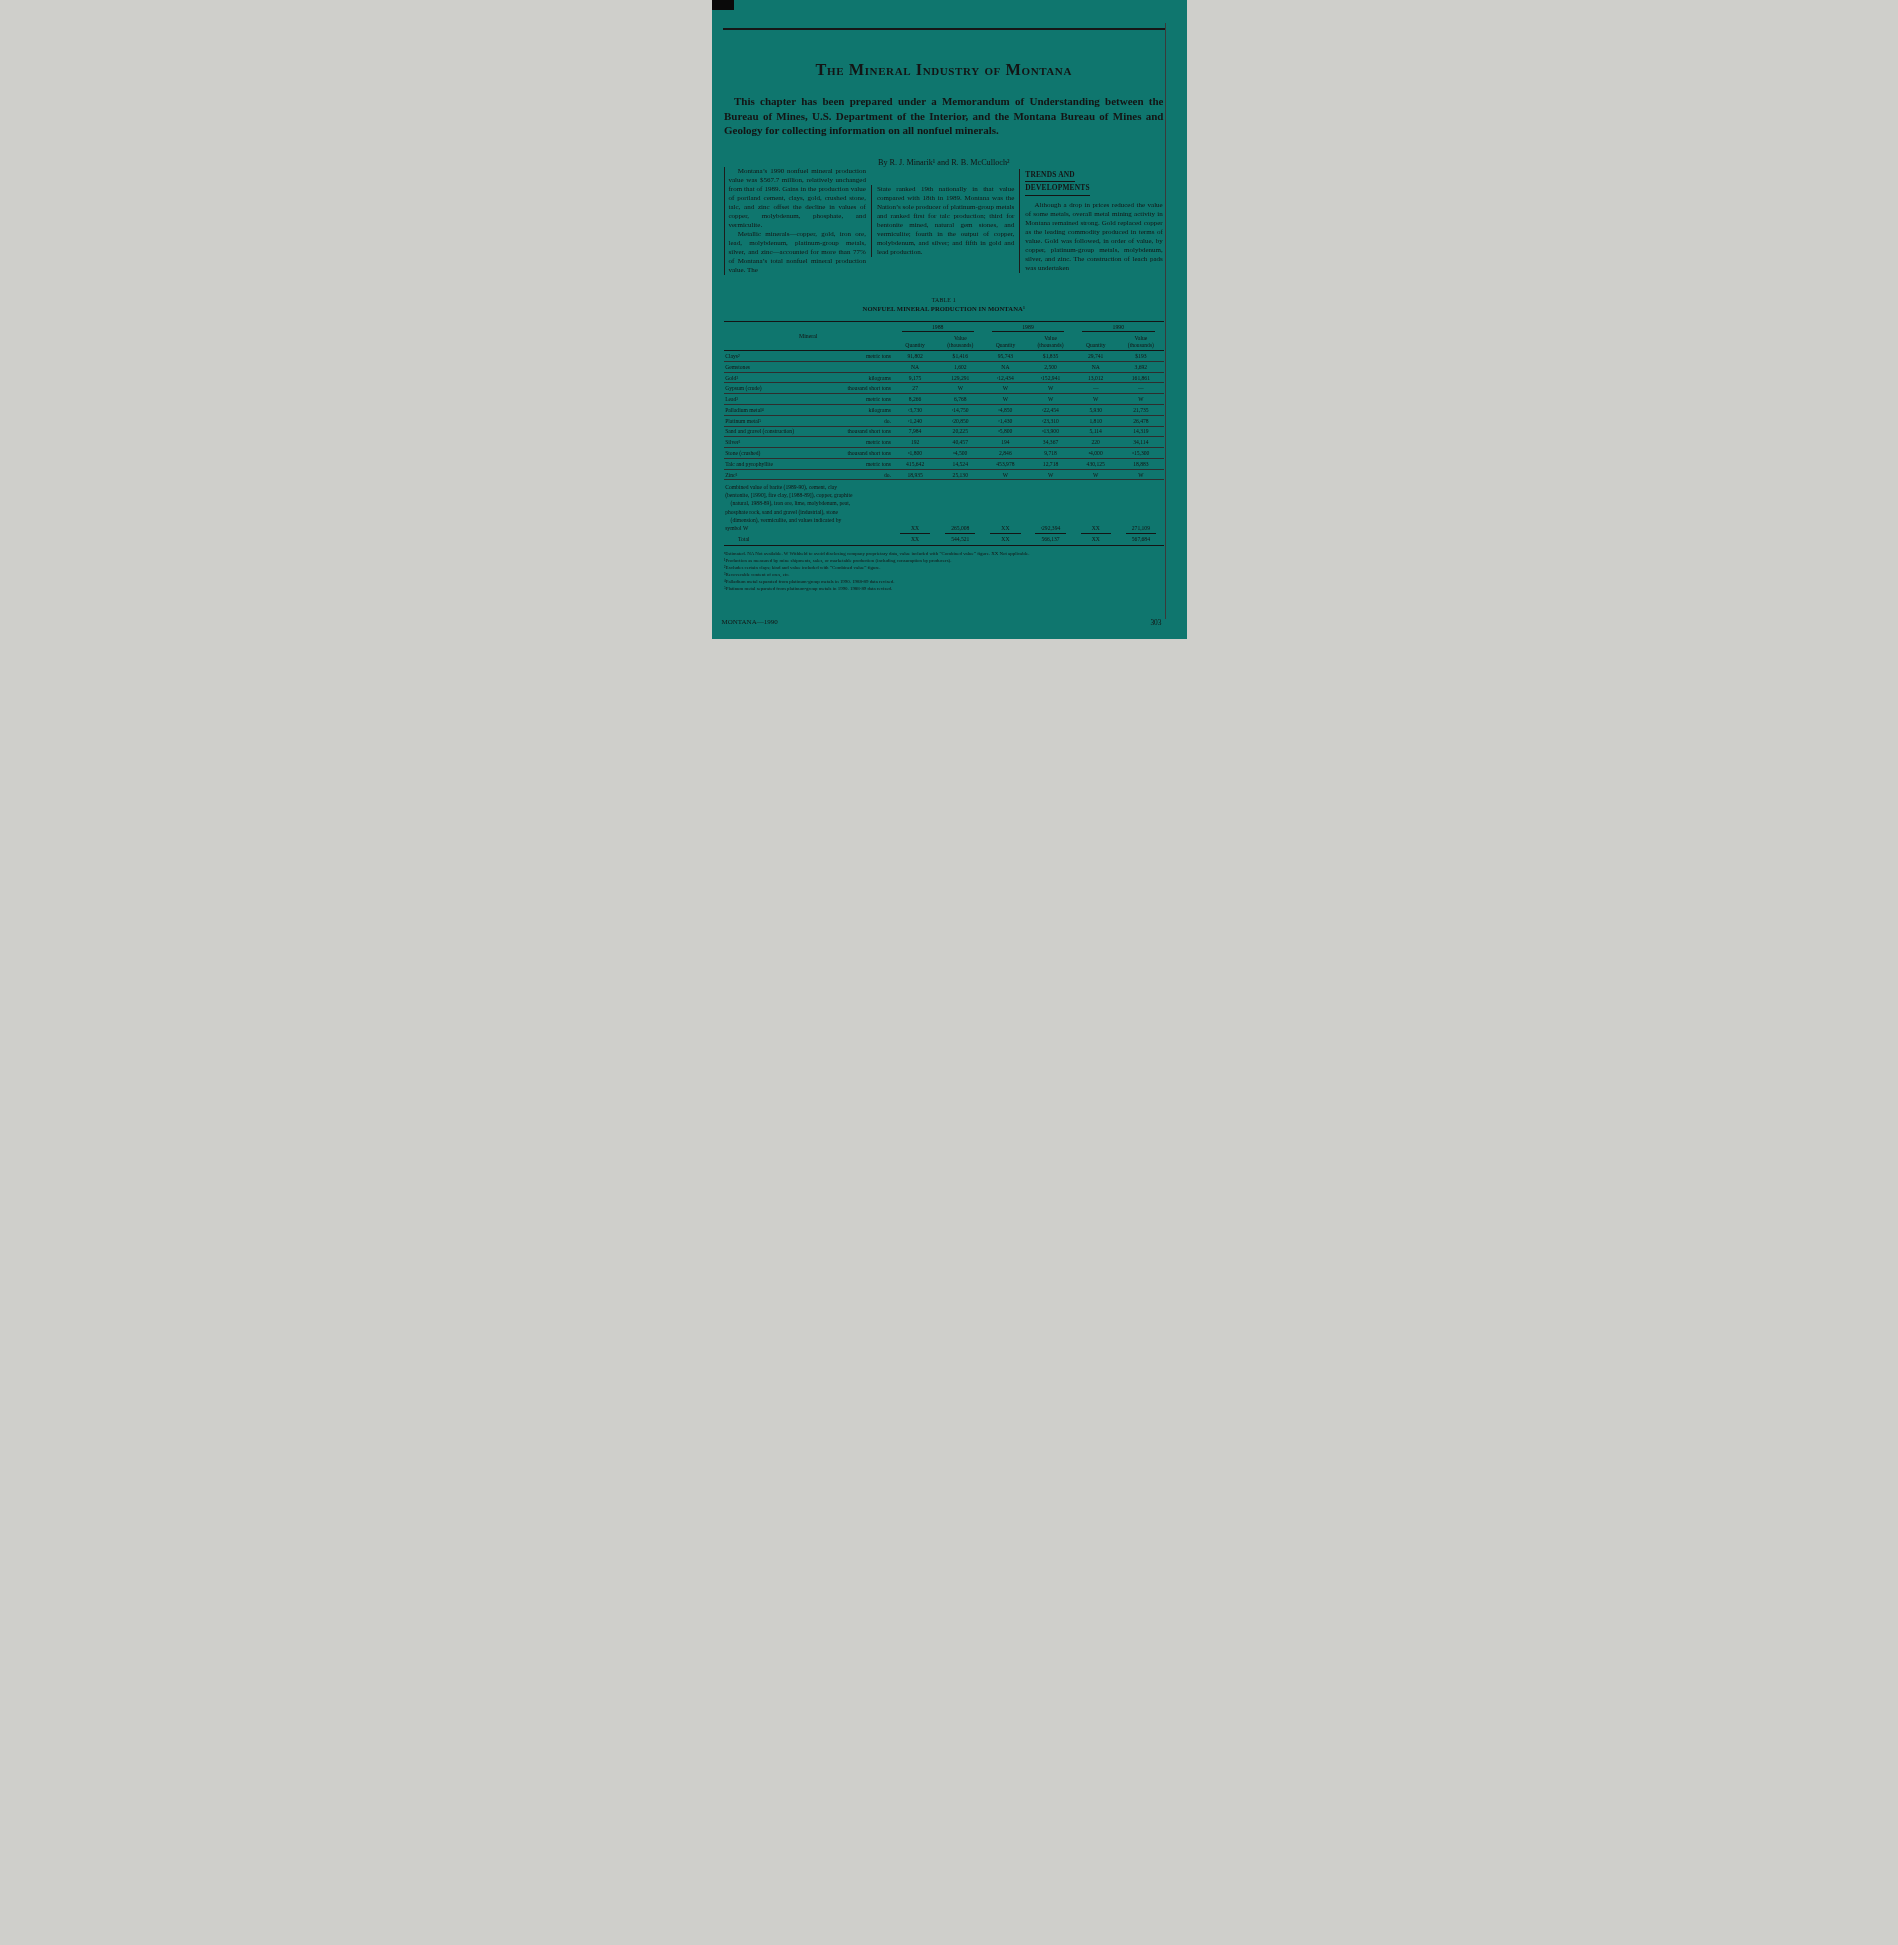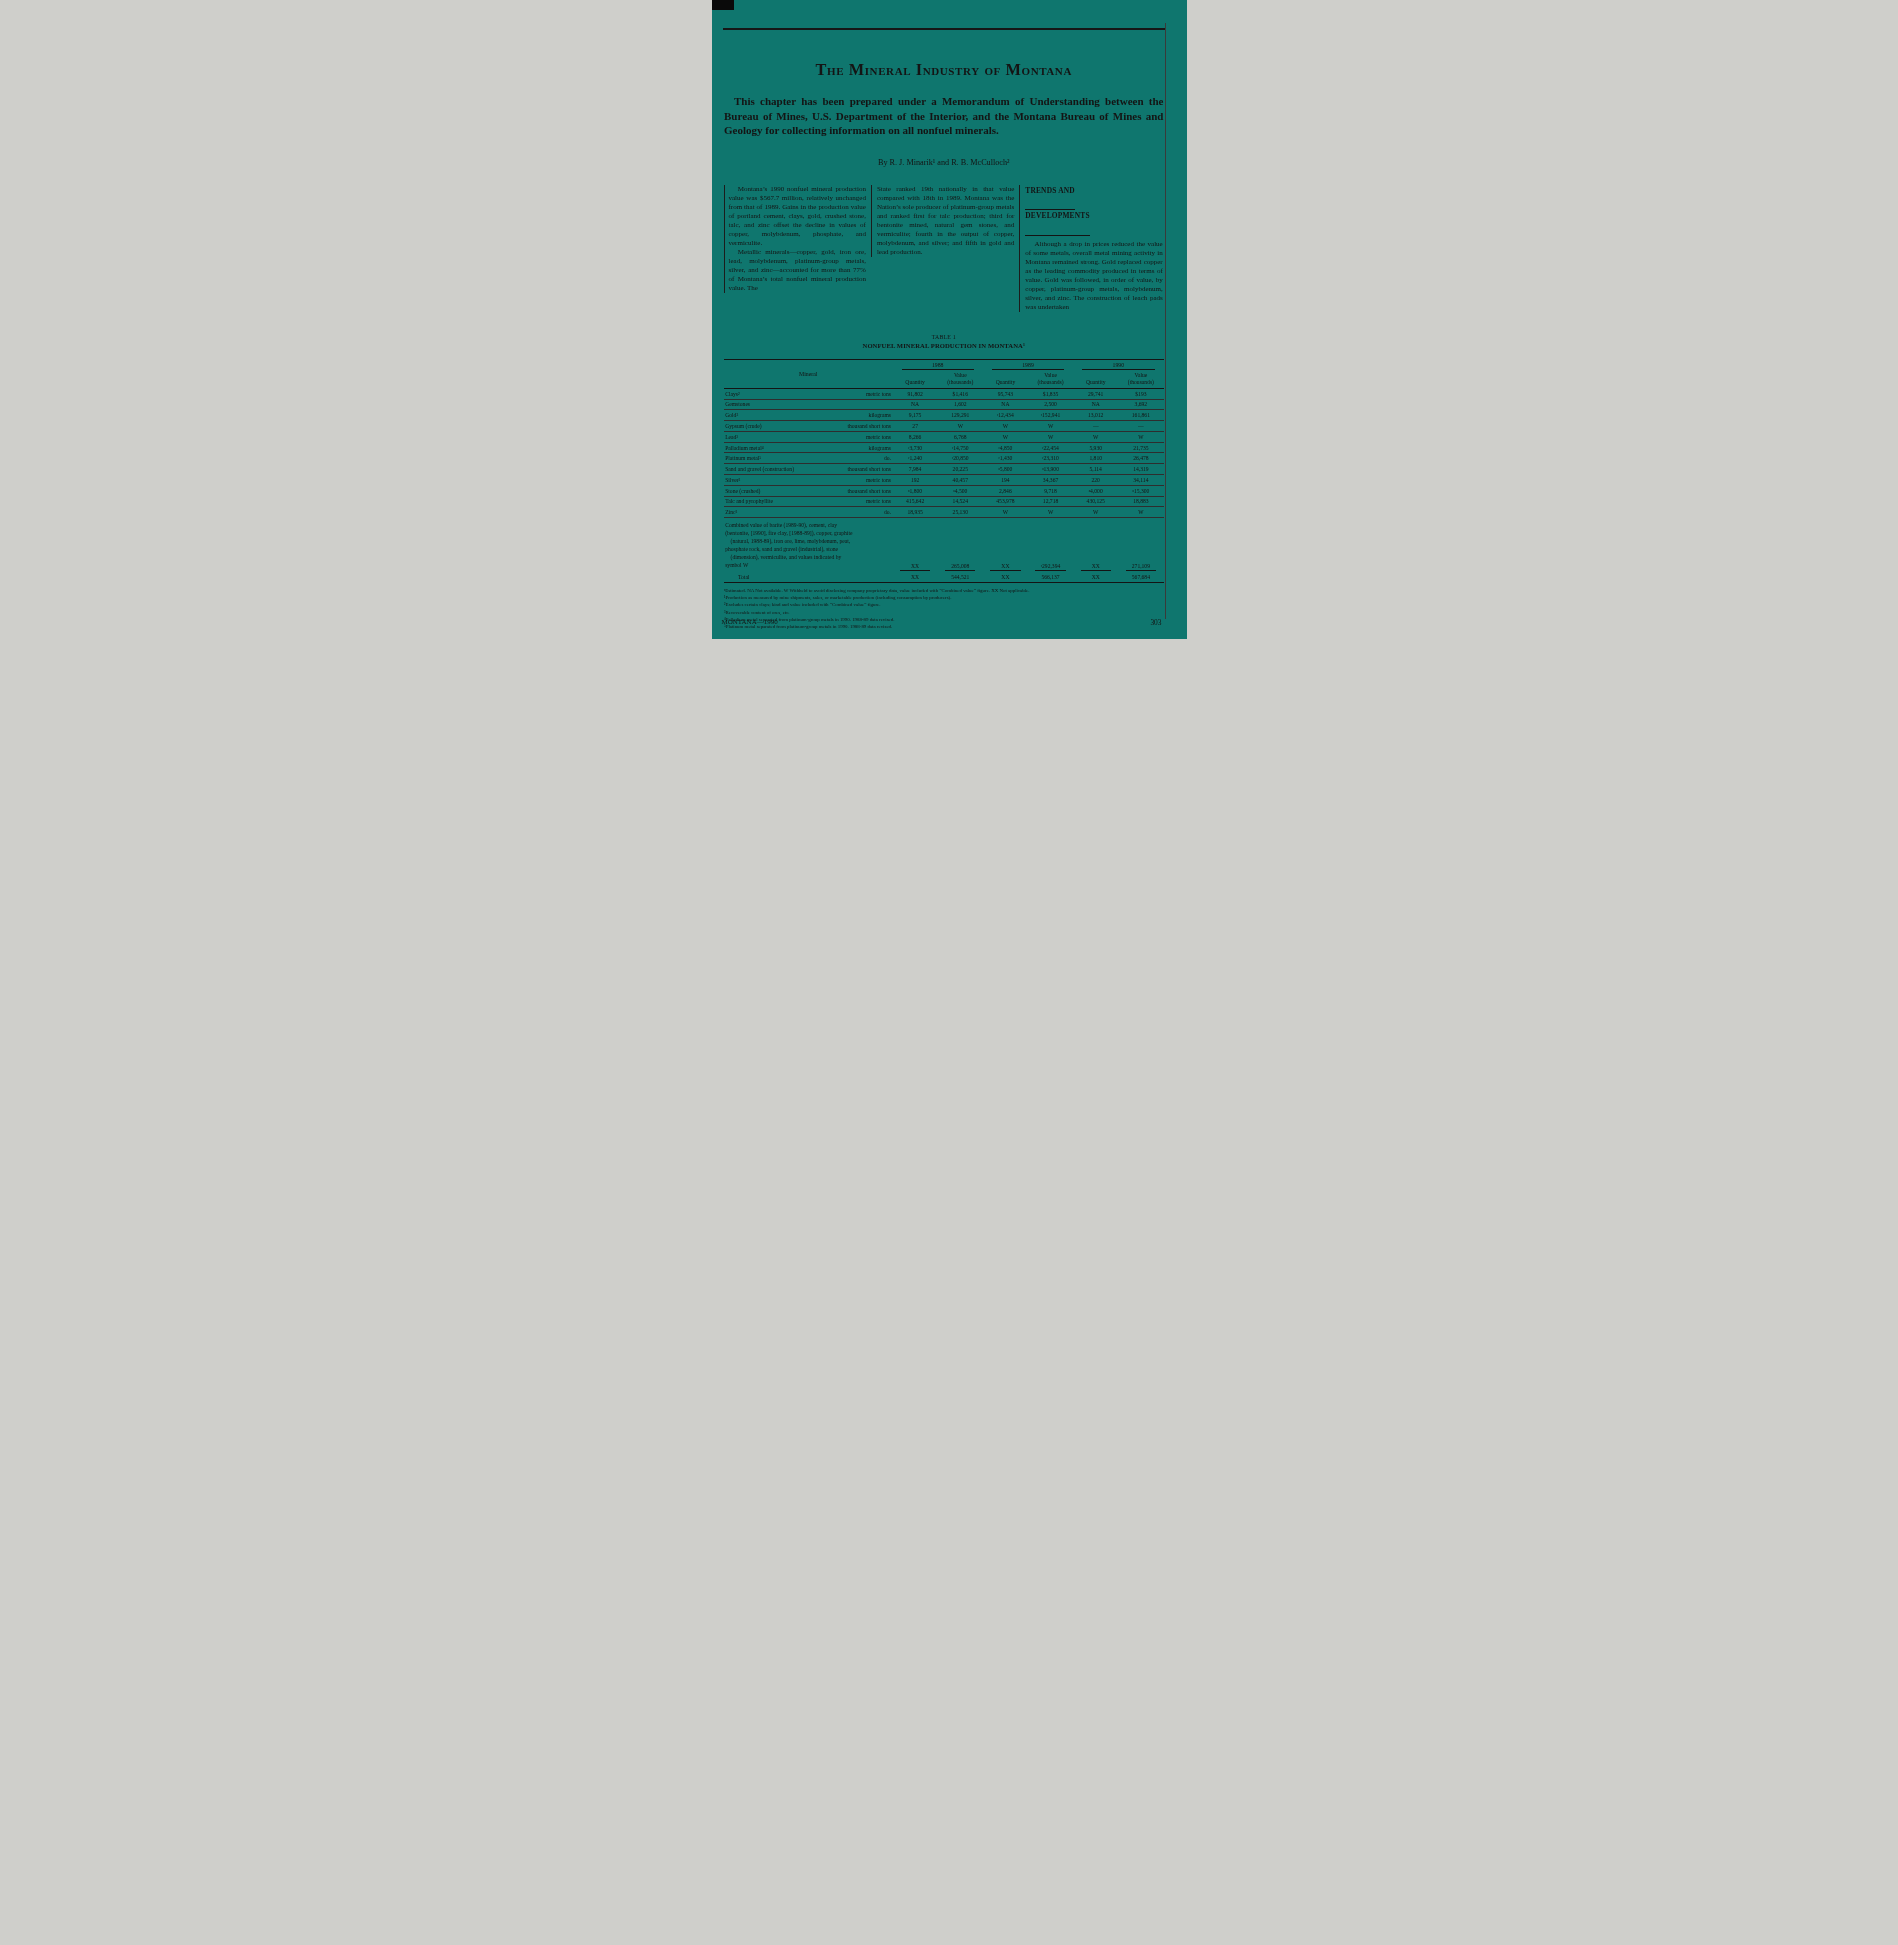--- a/index.html
+++ b/index.html
@@ -7,28 +7,28 @@
         font-family:"Liberation Serif","DejaVu Serif",serif;overflow:hidden;}
   .corner-mark{position:absolute;left:0;top:0;width:22.6px;height:10px;background:#0a0a0a;}
   .top-rule{position:absolute;left:11.7px;top:28px;width:442px;height:1.6px;background:#161616;}
   .edge-line{position:absolute;left:453px;top:22.6px;height:596px;width:0.8px;background:#3a3a3a;}
   .content{position:relative;padding:0 23px 0 12.5px;}
 
   .title{margin:61px 0 0;text-align:center;font-variant:small-caps;font-weight:bold;font-size:16.3px;letter-spacing:0.6px;line-height:1.15;}
   .intro{margin:14px 0 0;font-size:11px;font-weight:bold;line-height:1.35;text-align:justify;text-indent:10px;}
   .byline{margin:19.5px 0 0;text-align:center;font-size:8.2px;}
 
-  .cols{display:flex;margin-top:18px;align-items:flex-start;}
+  .cols{display:flex;align-items:center;}
   .col{flex:1;padding:0 5px;font-size:7px;line-height:9px;text-align:justify;border-left:0.6px solid #1c1c1c;}
   .col:first-child{padding-left:3.5px;}
   .col:last-child{padding-right:0.8px;}
   .col p{margin:0;text-indent:9.3px;}
   .col p.noindent{text-indent:0;}
   .trends-h{font-size:7.4px;font-weight:bold;letter-spacing:0.2px;margin:0 0 4.7px;line-height:1.55;}
-  .trends-line{display:inline-block;border-bottom:1px solid #141414;padding-bottom:13px;}
+  .trends-line{display:inline-block;border-bottom:1px solid #141414;padding-bottom:1px;}
 
   .tablewrap{margin-top:22px;}
   .tcap1{text-align:center;font-size:5.8px;letter-spacing:0.2px;margin:0;}
   .tcap2{text-align:center;font-size:6.6px;font-weight:bold;letter-spacing:0.1px;margin:1.9px 0 0;}
   table.t{width:100%;border-collapse:collapse;margin-top:9.3px;border-top:1px solid #141414;font-size:5.6px;}
   .t th,.t td{padding:1.2px 1.2px;font-weight:normal;}
   .t th.stubhead{border-bottom:0.8px solid #141414;text-align:center;vertical-align:middle;font-size:5.8px;}
   .t th.yr{padding-top:2.3px;}
   .t th.yr div{border-bottom:0.8px solid #141414;margin:0 7.8px;padding-bottom:1.2px;text-align:center;font-size:5.8px;}
   .t th.sub{text-align:center;vertical-align:bottom;border-bottom:0.8px solid #141414;padding-bottom:1.9px;line-height:1.2;}

